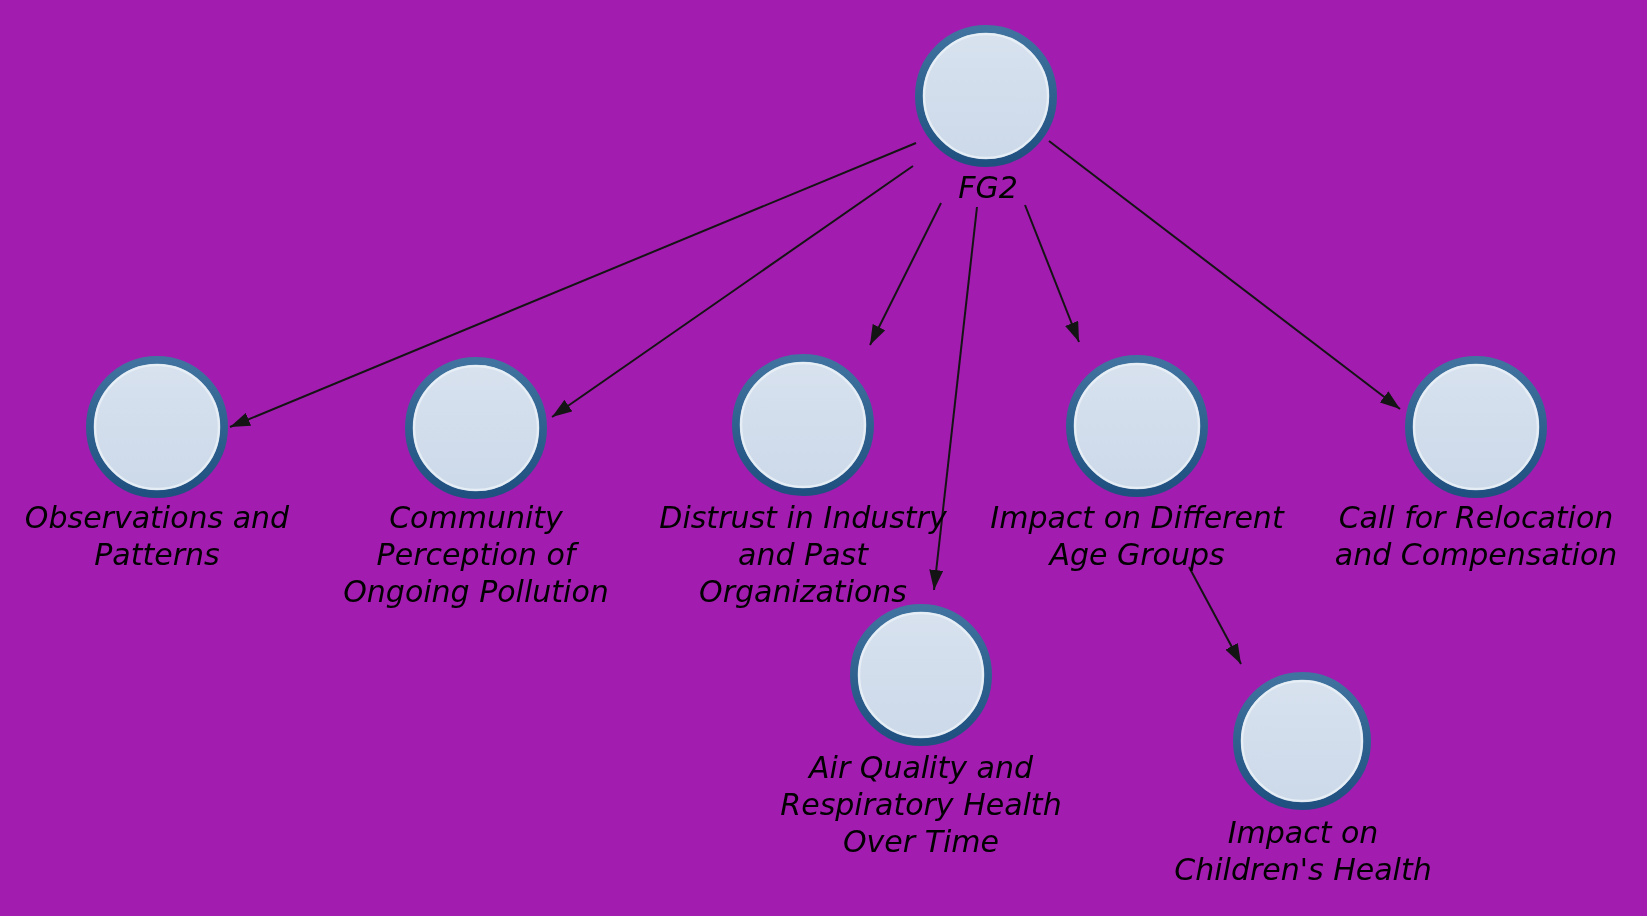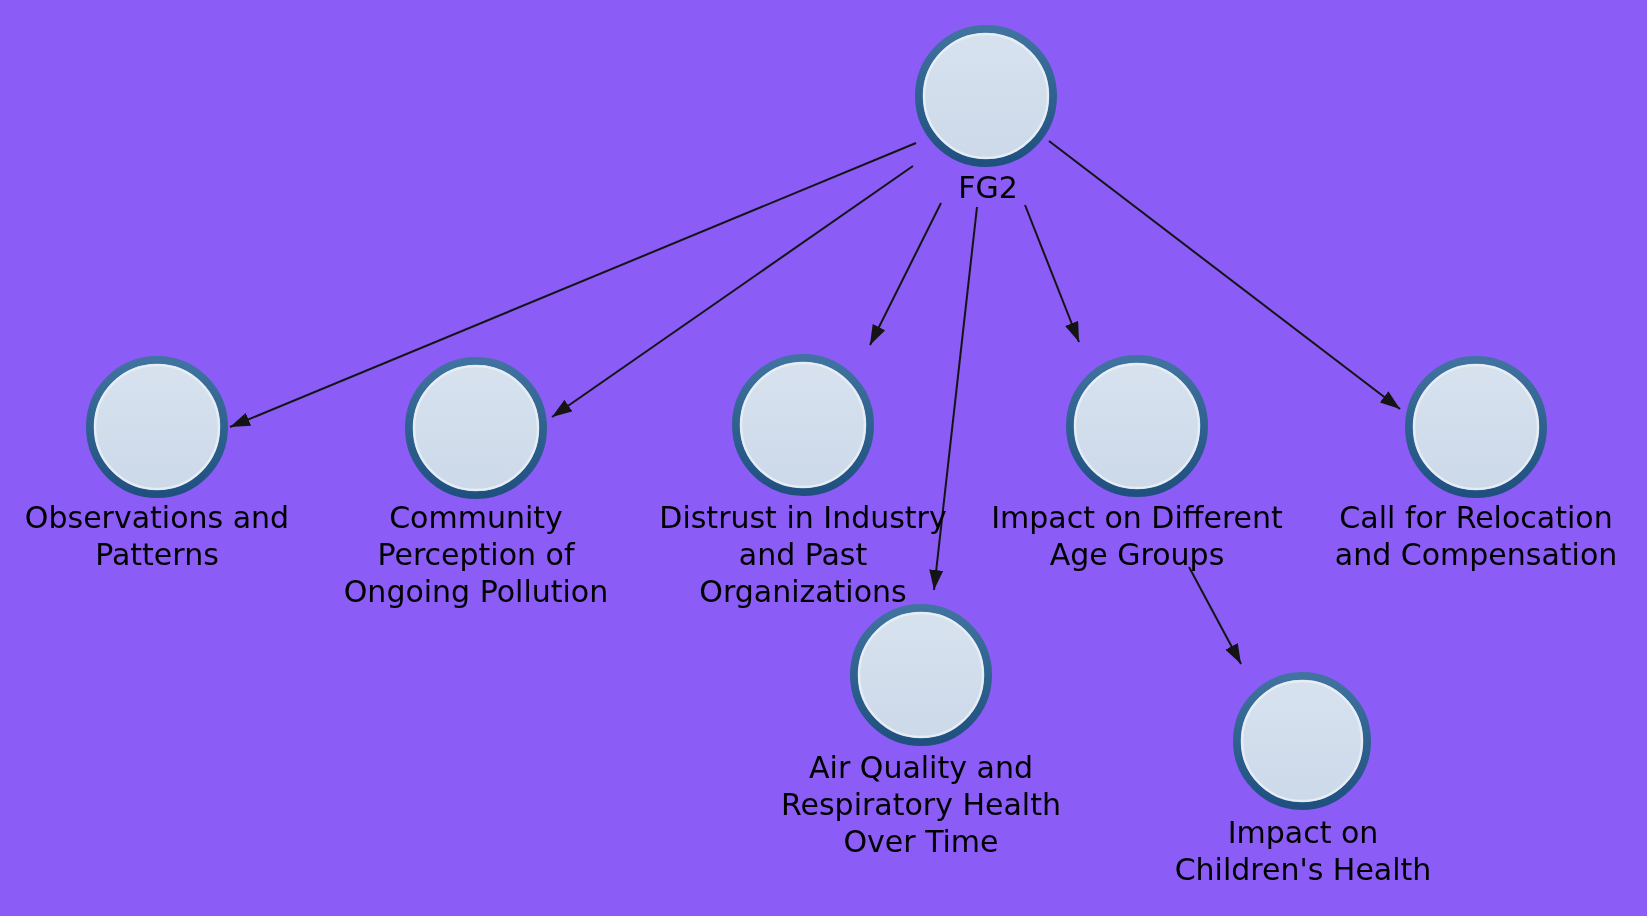--- a/index.html
+++ b/index.html
@@ -1,16 +1,16 @@
 <!DOCTYPE html>
 <html><head>
 <meta charset="utf-8">
 <style>
   html,body{margin:0;padding:0;background:#ffffff;width:1647px;height:916px;overflow:hidden;}
-  #diagram{position:relative;width:1647px;height:916px;background:#8b5cf6;}
+  #diagram{position:relative;width:1647px;height:916px;background:#a21caf;font-style:italic;}
   svg text{font-family:"DejaVu Sans","Liberation Sans",sans-serif;fill:#000000;}
 </style>
 </head>
 <body>
 
 <div id="diagram"><svg width="1647" height="916" viewBox="0 0 1647 916">
       <defs>
         <marker id="arrow" viewBox="0 0 10 7" refX="10" refY="3.5" markerWidth="10" markerHeight="7" orient="auto" markerUnits="strokeWidth">
           <path d="M0,0 L10,3.5 L0,7 Z" fill="#141414"></path>
         </marker>

